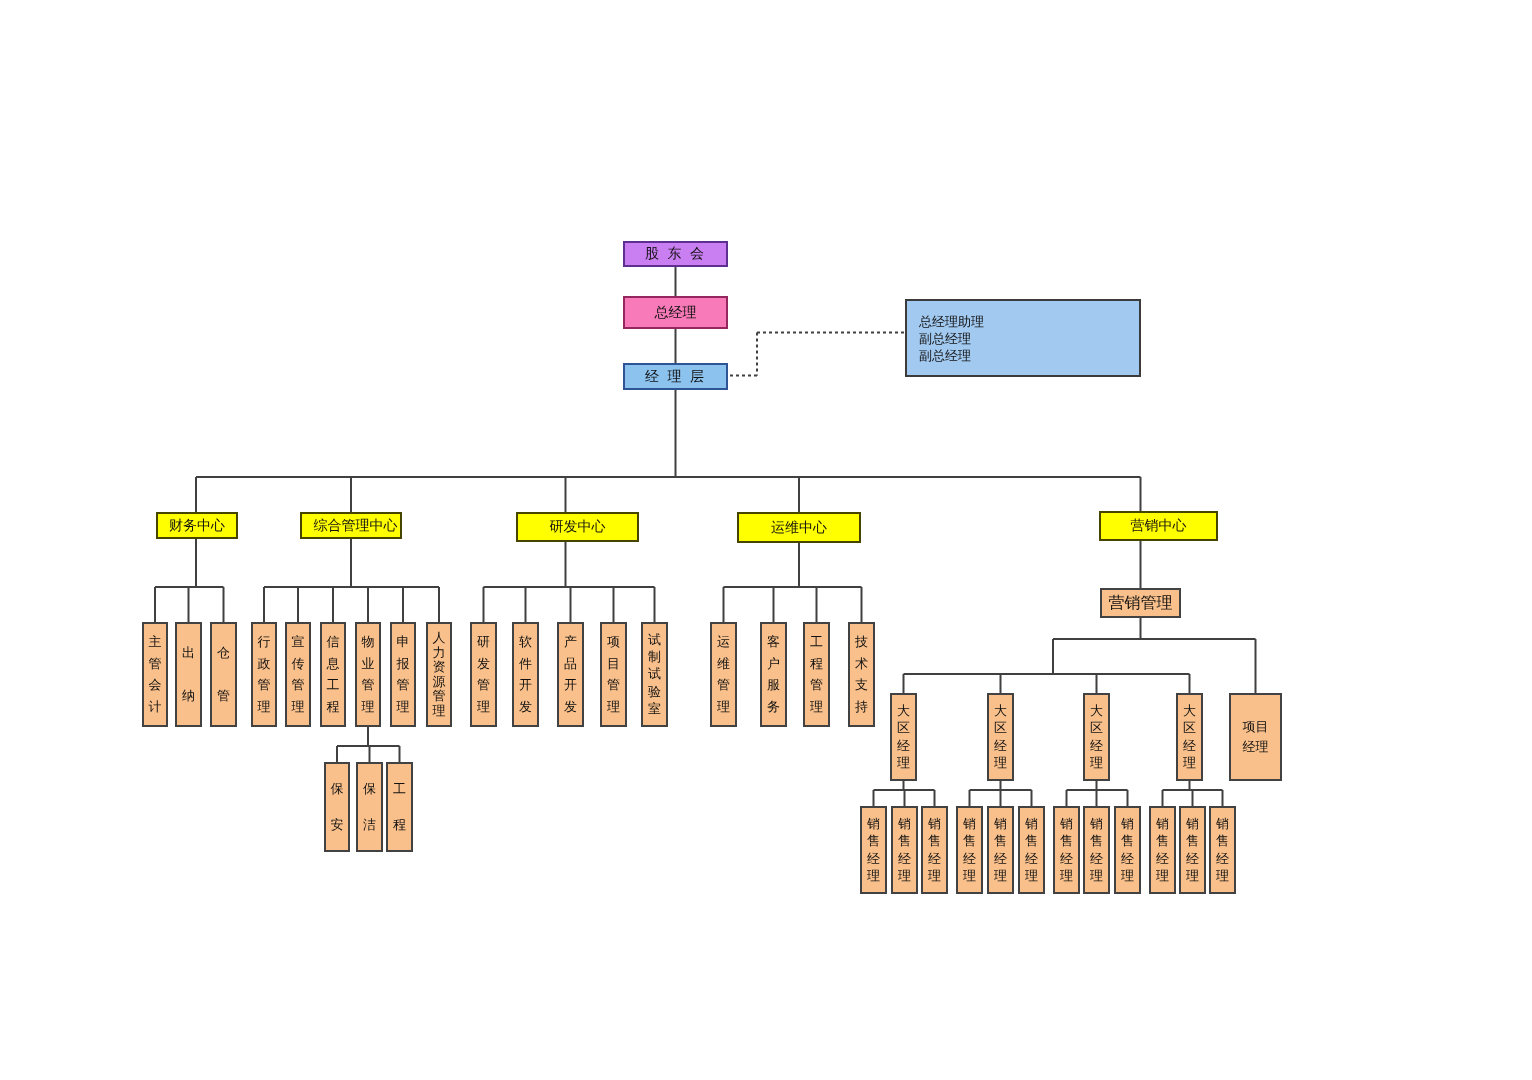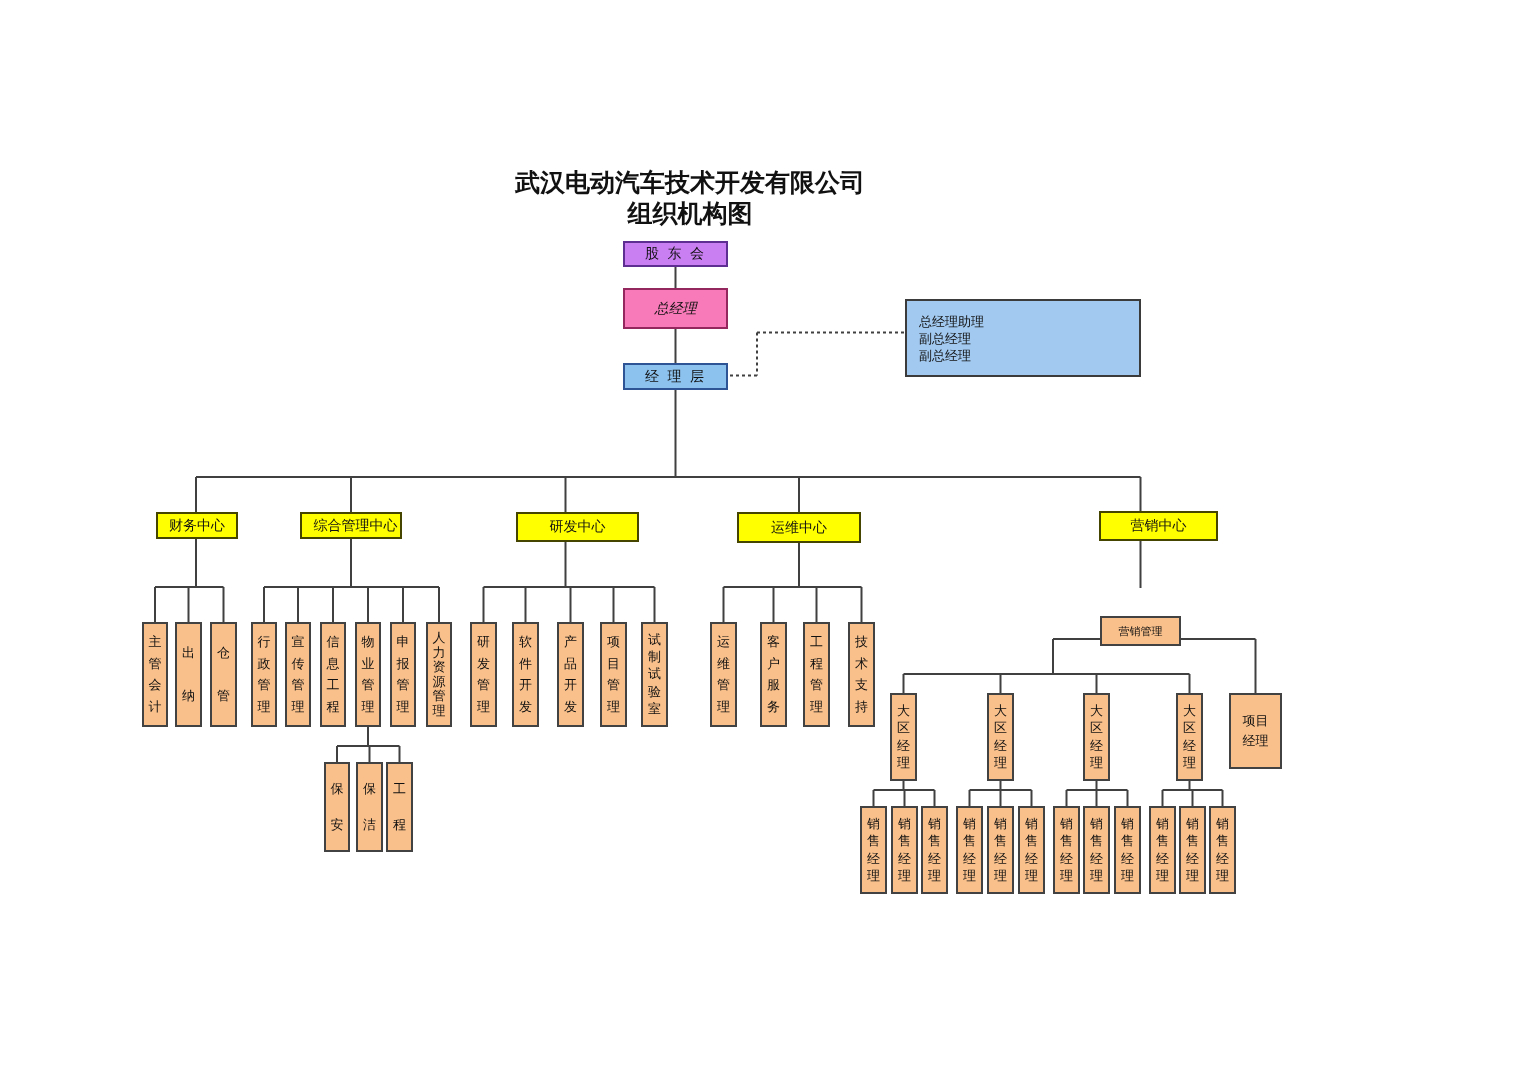--- a/index.html
+++ b/index.html
@@ -39,27 +39,23 @@
       <path d="M1140.5 541 V588 M1140.5 618 V639 M1053 639 H1255.5 M1053 639 V674 M1255.5 639 V693 M903.5 674 H1189.5 M903.5 674 V693 M1000.5 674 V693 M1096.5 674 V693 M1189.5 674 V693"></path>
       <path d="M368 727 V746 M337 746 H399.5 M337 746 V762 M369.5 746 V762 M399.5 746 V762"></path>
       <path d="M903.5 781 V790 M873.5 790 H934.5 M873.5 790 V806 M904.5 790 V806 M934.5 790 V806"></path>
       <path d="M1000.5 781 V790 M969.5 790 H1031.5 M969.5 790 V806 M1000.5 790 V806 M1031.5 790 V806"></path>
       <path d="M1096.5 781 V790 M1066.5 790 H1127.5 M1066.5 790 V806 M1096.5 790 V806 M1127.5 790 V806"></path>
       <path d="M1189.5 781 V790 M1162.5 790 H1222.5 M1162.5 790 V806 M1192.5 790 V806 M1222.5 790 V806"></path>
       <path d="M730 375.5 H757 M757 332.5 V375.5 M757 332.5 H905" stroke-dasharray="3 3"></path>
     </g>
   </svg>
 
-  <div class="title">
-    <div>武汉电动汽车技术开发有限公司</div>
-    <div>组织机构图</div>
-  </div>
 
   <div class="box purple" style="left:623px;top:241px;width:105px;height:26px;">股 东 会</div>
-  <div class="box pink" style="left:623px;top:288px;width:105px;height:41px;font-style:italic;">总经理</div>
+  <div class="box pink" style="left:623px;top:296px;width:105px;height:33px;">总经理</div>
   <div class="box blue" style="left:623px;top:363px;width:105px;height:27px;text-align:center;">经 理 层</div>
 
   <div class="box assist" style="left:905px;top:299px;width:236px;height:78px;padding-left:12px;">
     <div>总经理助理</div>
     <div>副总经理</div>
     <div>副总经理</div>
   </div>
 
   <div class="box yellow" style="left:156px;top:512px;width:82px;height:27px;">财务中心</div>
   <div class="box yellow" style="left:300px;top:512px;width:102px;height:27px;padding-left:9px;">综合管理中心</div>
@@ -184,21 +180,21 @@
       <span>管</span>
       <span>理</span>
     </div>
   <div class="box orange vtext" style="left:848px;top:622px;width:27px;height:105px;">
       <span>技</span>
       <span>术</span>
       <span>支</span>
       <span>持</span>
     </div>
 
-  <div class="box orange" style="left:1100px;top:588px;width:81px;height:30px;font-size:11px;margin-top:28px;">营销管理</div>
+  <div class="box orange" style="left:1100px;top:588px;width:81px;height:30px;font-size:16px;">营销管理</div>
 
   <div class="box orange vtext" style="left:890px;top:693px;width:27px;height:88px;">
       <span>大</span>
       <span>区</span>
       <span>经</span>
       <span>理</span>
     </div>
   <div class="box orange vtext" style="left:987px;top:693px;width:27px;height:88px;">
       <span>大</span>
       <span>区</span>
@@ -211,21 +207,21 @@
       <span>经</span>
       <span>理</span>
     </div>
   <div class="box orange vtext" style="left:1176px;top:693px;width:27px;height:88px;">
       <span>大</span>
       <span>区</span>
       <span>经</span>
       <span>理</span>
     </div>
 
-  <div class="box orange two-line" style="left:1229px;top:693px;width:53px;height:76px;">项目
+  <div class="box orange two-line" style="left:1229px;top:693px;width:53px;height:88px;">项目
 经理</div>
 
   <div class="box orange vtext" style="left:860px;top:806px;width:27px;height:88px;">
       <span>销</span>
       <span>售</span>
       <span>经</span>
       <span>理</span>
     </div>
   <div class="box orange vtext" style="left:891px;top:806px;width:27px;height:88px;">
       <span>销</span>

